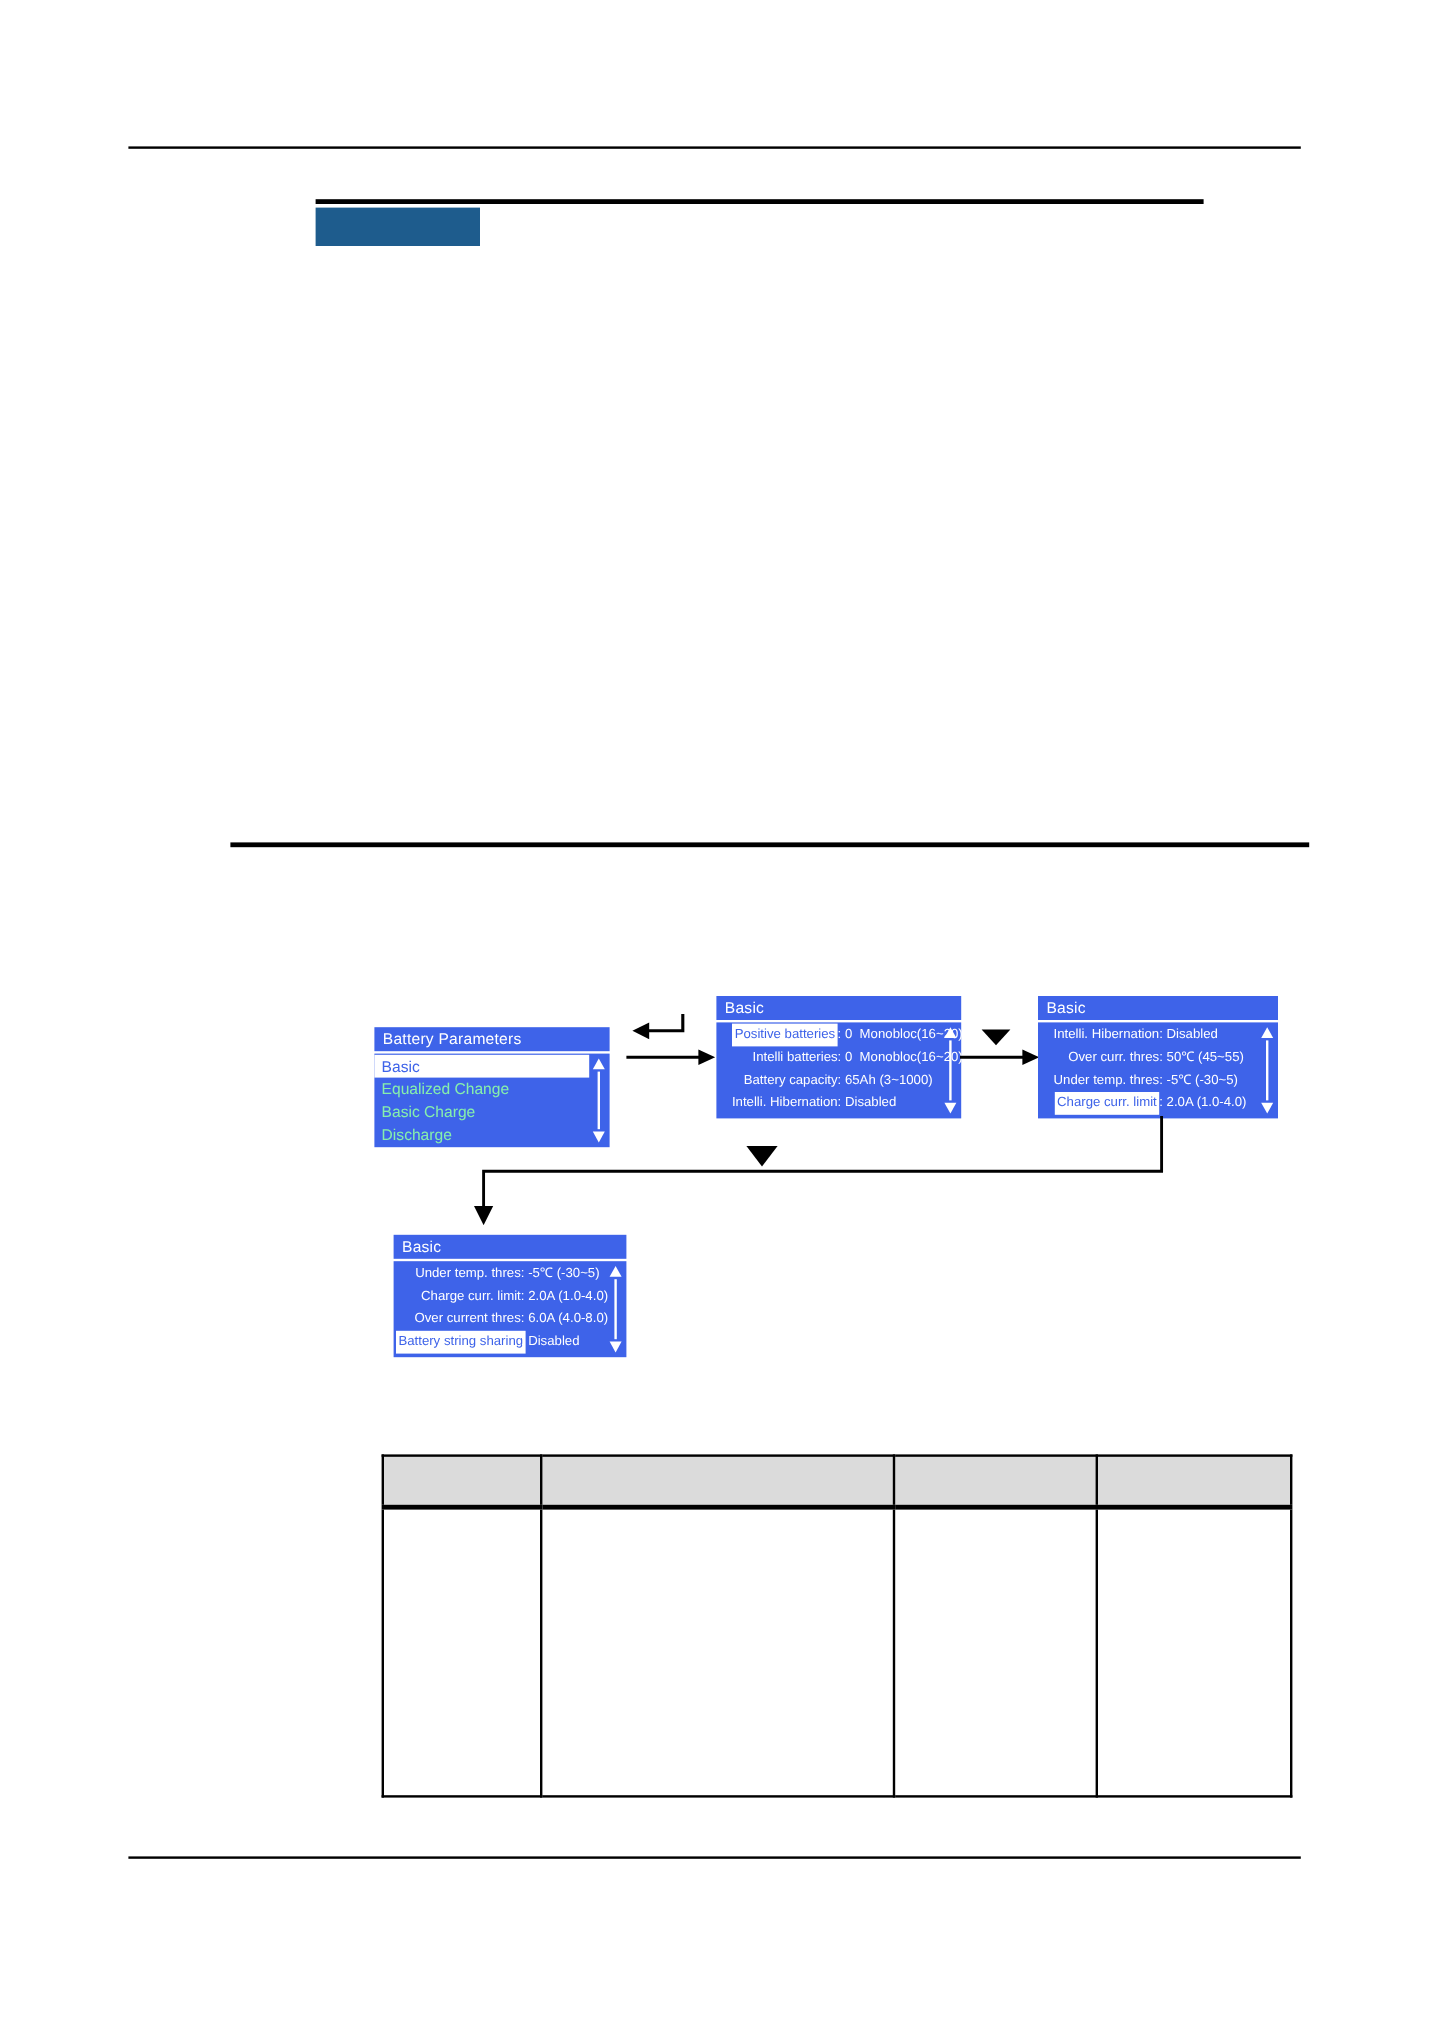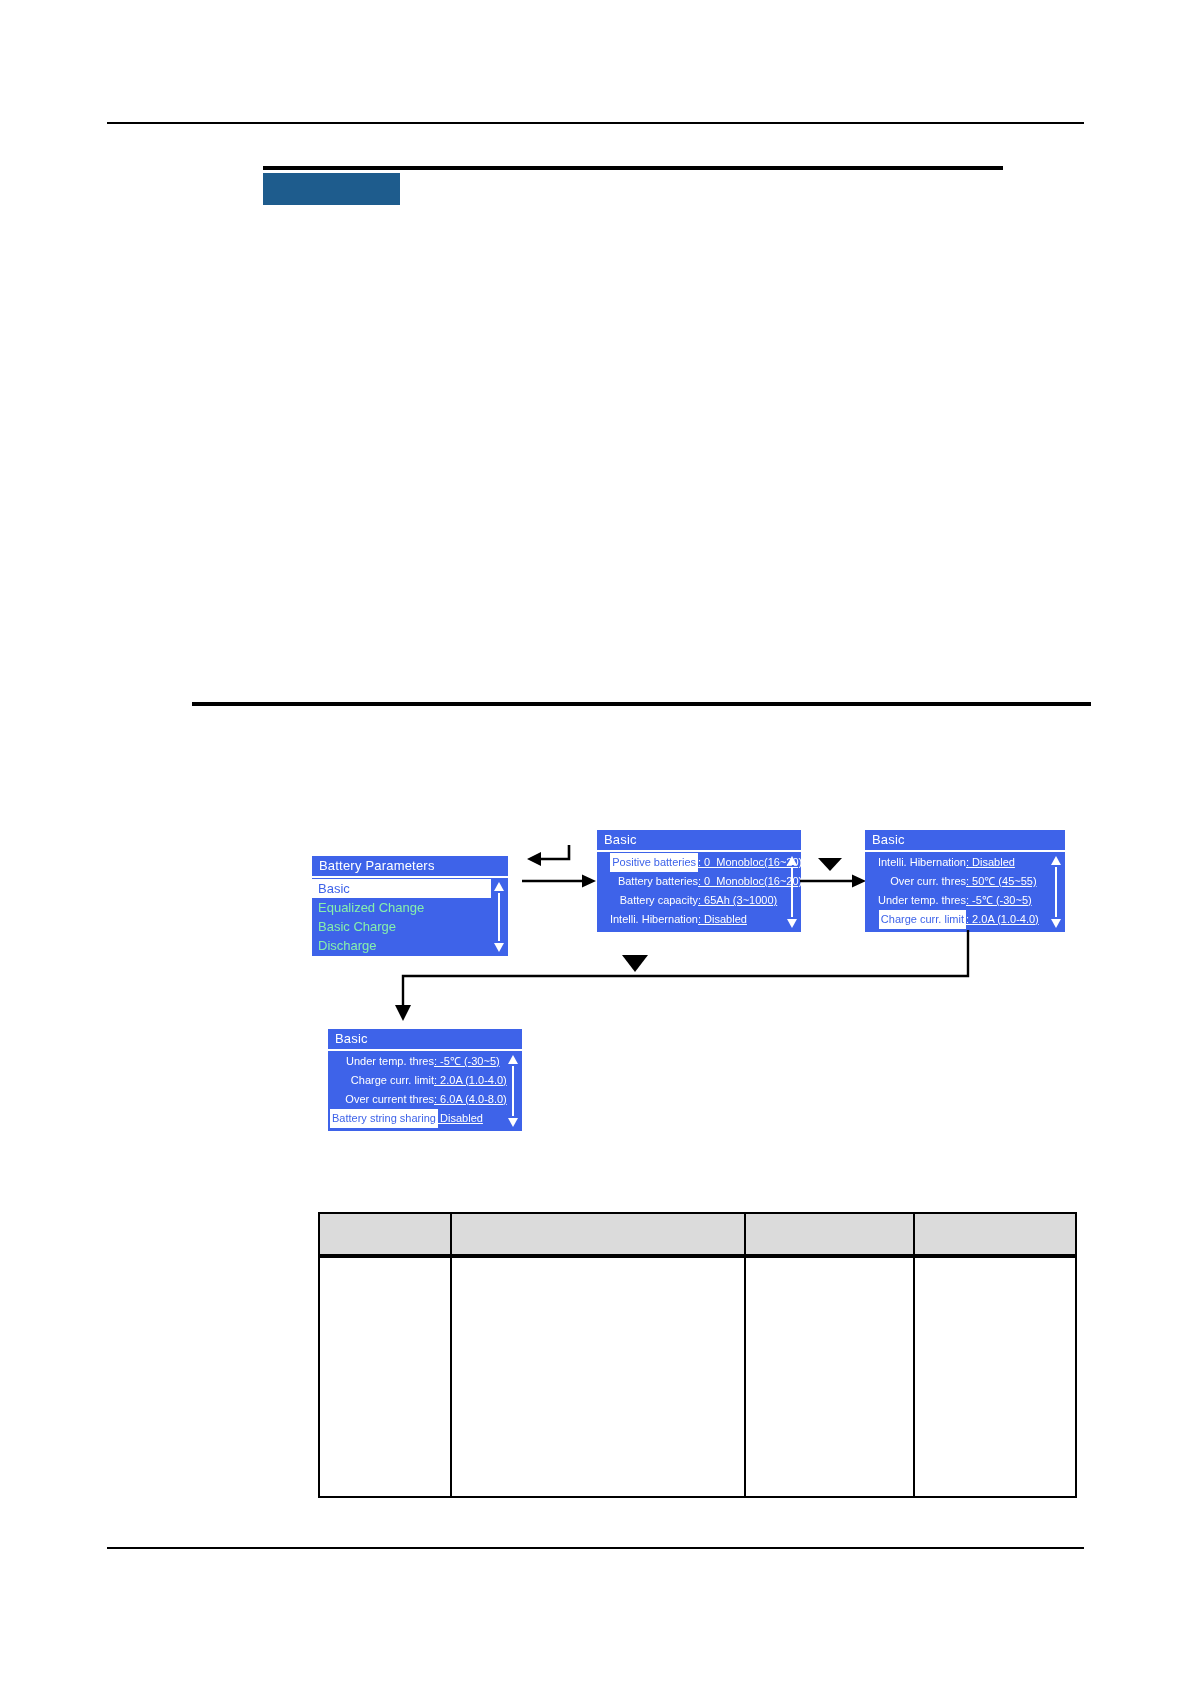--- a/index.html
+++ b/index.html
@@ -18,21 +18,21 @@
     background:#3E63E9; color:#fff; height:20px; line-height:20px;
     padding-left:7px; font-size:13px; margin-bottom:2px; letter-spacing:.2px;
   }
   .scr-body { position:relative; background:#3E63E9; color:#fff; }
   .mrow { height:19px; line-height:19px; font-size:13px; padding-left:6px; margin-right:17px; color:#86efac; }
   .mrow.sel { background:#fff; color:#3E63E9; }
   .prow { display:flex; height:19px; line-height:19px; font-size:11px; white-space:pre; }
   .prow .lbl { display:block; text-align:right; flex:0 0 auto; }
   .prow .lbl span { display:inline-block; }
   .prow .lbl span.hl { background:#fff; color:#3E63E9; padding:0 2px; }
-  .prow .val { display:block; white-space:pre;text-decoration:underline; }
+  .prow .val { display:block; white-space:pre; }
   .w97  .lbl { width:97px; }
   .w104 .lbl { width:104px; }
 
   
   .sbar { position:absolute; top:4px; right:3px; bottom:4px; width:11px; }
   .sbar .bar { position:absolute; left:4px; top:11px; bottom:11px; width:2px; background:#fff; }
   .sbar .up, .sbar .down { position:absolute; left:0; width:0; height:0;
     border-left:5.5px solid transparent; border-right:5.5px solid transparent; }
   .sbar .up   { top:0;    border-bottom:9px solid #fff; }
   .sbar .down { bottom:0; border-top:9px solid #fff; }
@@ -81,21 +81,21 @@
     <polygon points="61,1.5 61,14.5 75,8" fill="#000"></polygon>
   </svg>
 
   <div class="screen" style="left:597px; top:830px; width:204px;">
     <div class="scr-title">Basic</div>
     <div class="scr-body w97" style="height:78px; padding:1px 32px 1px 4px;">
       <div class="prow">
         <span class="lbl"><span class="hl">Positive batteries</span></span><span class="val">: 0  Monobloc(16~20)</span>
       </div>
       <div class="prow">
-        <span class="lbl"><span>Battery batteries</span></span><span class="val">: 0  Monobloc(16~20)</span>
+        <span class="lbl"><span>Intelli batteries</span></span><span class="val">: 0  Monobloc(16~20)</span>
       </div>
       <div class="prow">
         <span class="lbl"><span>Battery capacity</span></span><span class="val">: 65Ah (3~1000)</span>
       </div>
       <div class="prow">
         <span class="lbl"><span>Intelli. Hibernation</span></span><span class="val">: Disabled</span>
       </div>
       <div class="sbar">
         <span class="up"></span>
         <span class="bar"></span>

